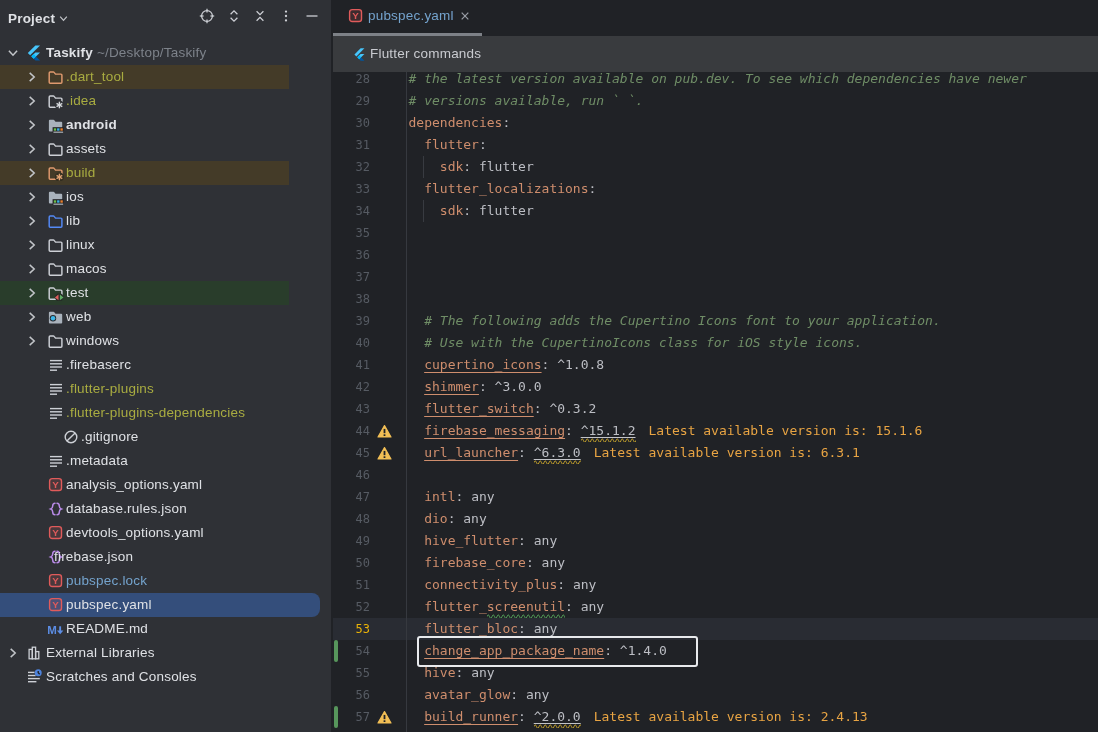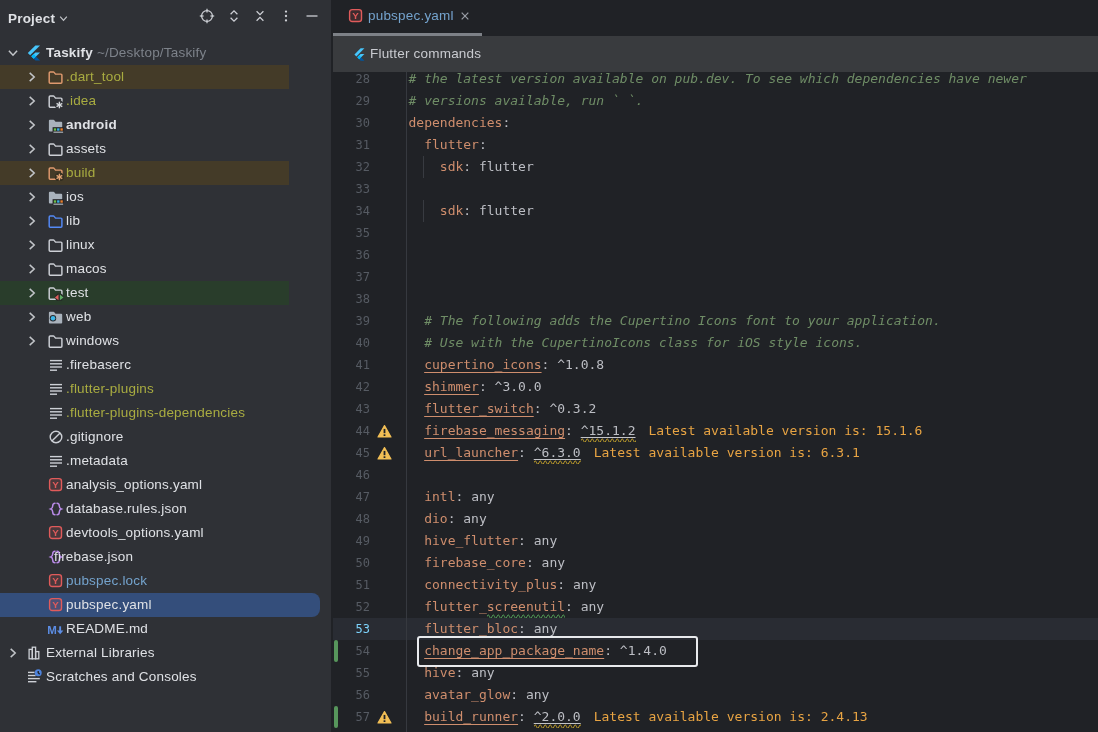--- a/index.html
+++ b/index.html
@@ -43,21 +43,21 @@
 
   #banner { position:absolute; left:0; top:36px; width:100%; height:36px; background:#393B3E; }
   #banner-icon { position:absolute; left:20px; top:11px; } #banner-icon svg { width:13px; height:13px; }
   #banner-text { position:absolute; left:37px; top:0; height:36px; line-height:36px; font-size:13.5px; letter-spacing:0.2px; color:#C9CBD0; }
 
   #code { position:absolute; left:0; top:72px; width:765px; height:660px; overflow:hidden; }
   #code-inner { position:absolute; left:0; top:-4px; width:100%; }
   .cline { position:absolute; left:0; width:765px; height:22px; }
   .cline.current { background:#292C33; }
   .lnum { position:absolute; left:0; top:0; width:37px; height:22px; line-height:22px; text-align:right; font-family:"DejaVu Sans Mono",monospace; font-size:12px; color:#565B63; }
-  .cline.current .lnum { color:#7dd3fc; }
+  .cline.current .lnum { color:#eab308; }
   .gwarn { position:absolute; left:44px; top:3.5px; width:15px; height:15px; }
   .vcsbar { position:absolute; left:1px; top:0; width:4px; height:22px; background:#57965C; border-radius:2px; }
   .ctext { position:absolute; left:75.5px; top:0; height:22px; line-height:22px; font-family:"DejaVu Sans Mono",monospace; font-size:13px; color:#BCBEC4; white-space:pre; }
   .seg-com { color:#6F8D66; font-style:italic; }
   .seg-key { color:#CF8E6D; }
   .seg-u { text-decoration:underline; text-underline-offset:3px; text-decoration-thickness:1px; }
   .seg-wavy-y, .seg-wavy-g { position:relative; }
   .seg-wavy-y { text-decoration:underline; text-underline-offset:2px; text-decoration-thickness:1px; text-decoration-color:#C2C4C9; }
   .wavebox { position:absolute; left:0; right:0; bottom:-3.5px; height:4.5px; overflow:hidden; pointer-events:none; }
   .wavebox svg { position:absolute; left:0; top:0; }
@@ -347,21 +347,21 @@
             <g stroke="#CDD0D6" stroke-width="1.4">
               <line x1="2" y1="3.6" x2="14" y2="3.6"></line>
               <line x1="2" y1="6.8" x2="14" y2="6.8"></line>
               <line x1="2" y1="10" x2="14" y2="10"></line>
               <line x1="2" y1="13.2" x2="9" y2="13.2"></line>
             </g>
           </svg>
         </span>
         <span class="lbl" style="left: 66px;">.flutter-plugins-dependencies</span>
       </div>
-      <div class="row " style="top: 384px;">
+      <div class="row " style="top: 384px; margin-left: 15px;">
         <span class="ficon" style="left: 48px;">
           <svg width="16" height="16" viewBox="0 0 16 16">
             <circle cx="8" cy="8" r="5.8" fill="none" stroke="#CDD0D6" stroke-width="1.4"></circle>
             <line x1="3.9" y1="12.1" x2="12.1" y2="3.9" stroke="#CDD0D6" stroke-width="1.4"></line>
           </svg>
         </span>
         <span class="lbl" style="left: 66px;">.gitignore</span>
       </div>
       <div class="row " style="top: 408px;">
         <span class="ficon" style="left: 48px;">
@@ -525,20 +525,21 @@
           <span class="lnum">31</span>
           <span class="ctext"><span>  </span><span class="seg-key">flutter</span><span>:</span></span>
         </div>
         <div class="cline" style="top: 88px;">
           <span class="lnum">32</span>
           <span class="iguide"></span>
           <span class="ctext"><span>    </span><span class="seg-key">sdk</span><span>: </span><span>flutter</span></span>
         </div>
         <div class="cline" style="top: 110px;">
           <span class="lnum">33</span>
+          <span class="ctext"><span>  </span><span class="seg-key">flutter_localizations</span><span>:</span></span>
         </div>
         <div class="cline" style="top: 132px;">
           <span class="lnum">34</span>
           <span class="iguide"></span>
           <span class="ctext"><span>    </span><span class="seg-key">sdk</span><span>: </span><span>flutter</span></span>
         </div>
         <div class="cline" style="top: 154px;">
           <span class="lnum">35</span>
           <span class="ctext"></span>
         </div>

